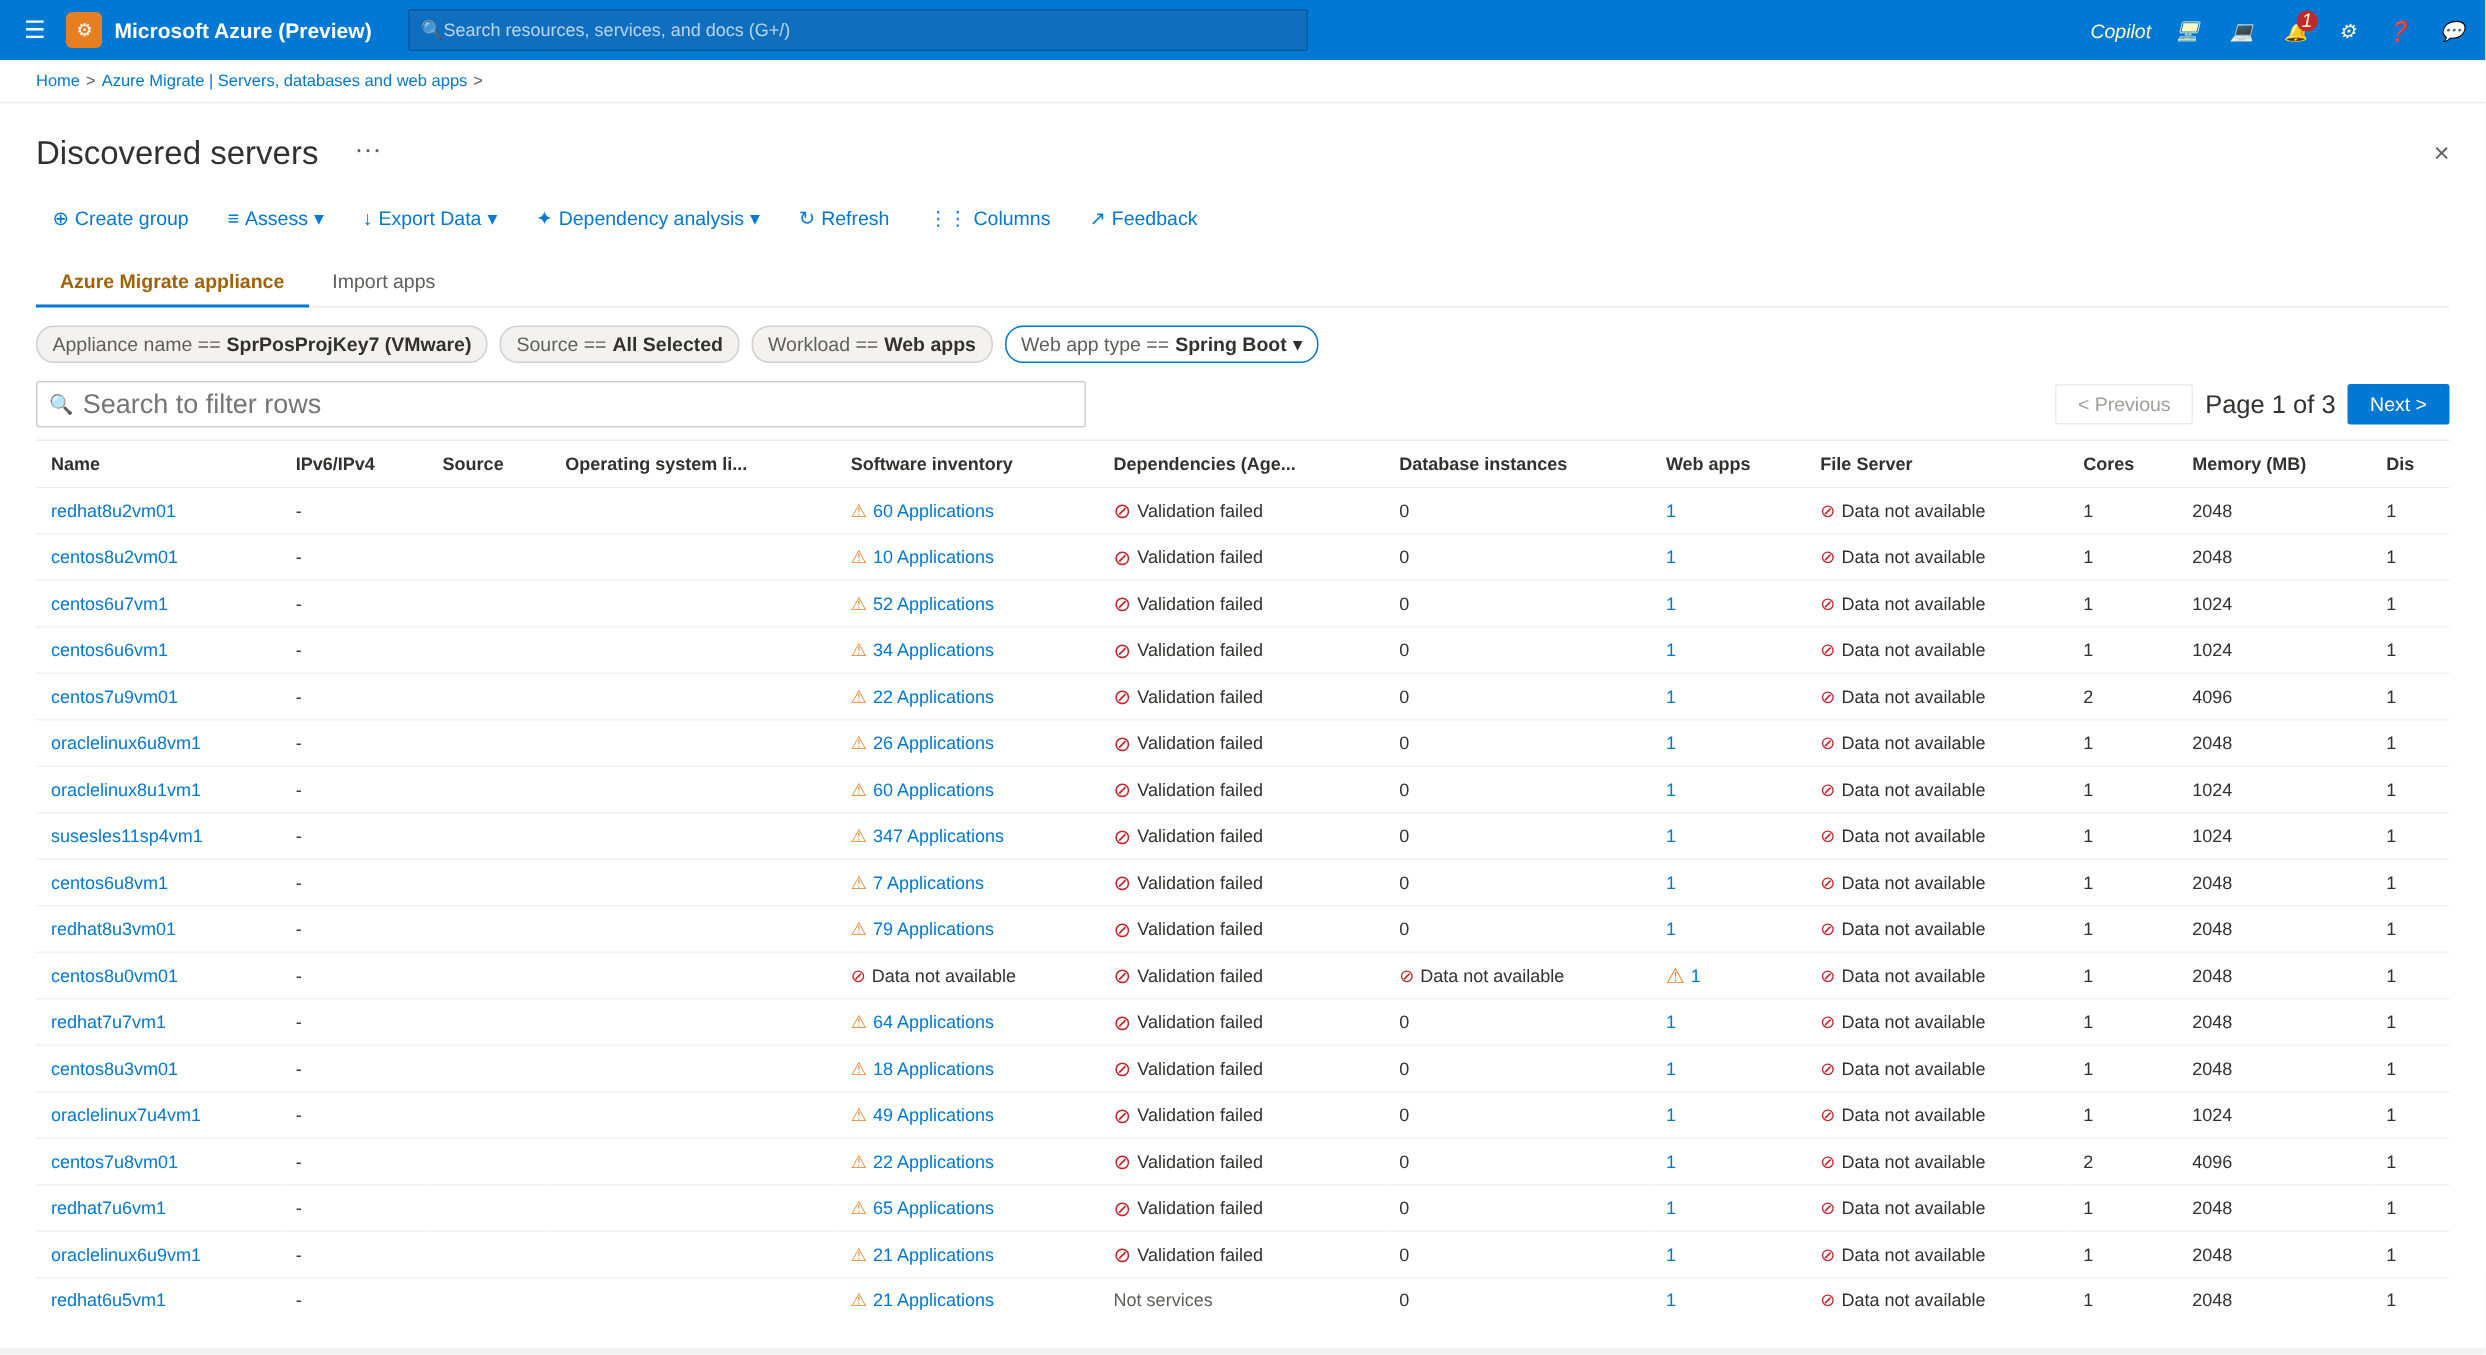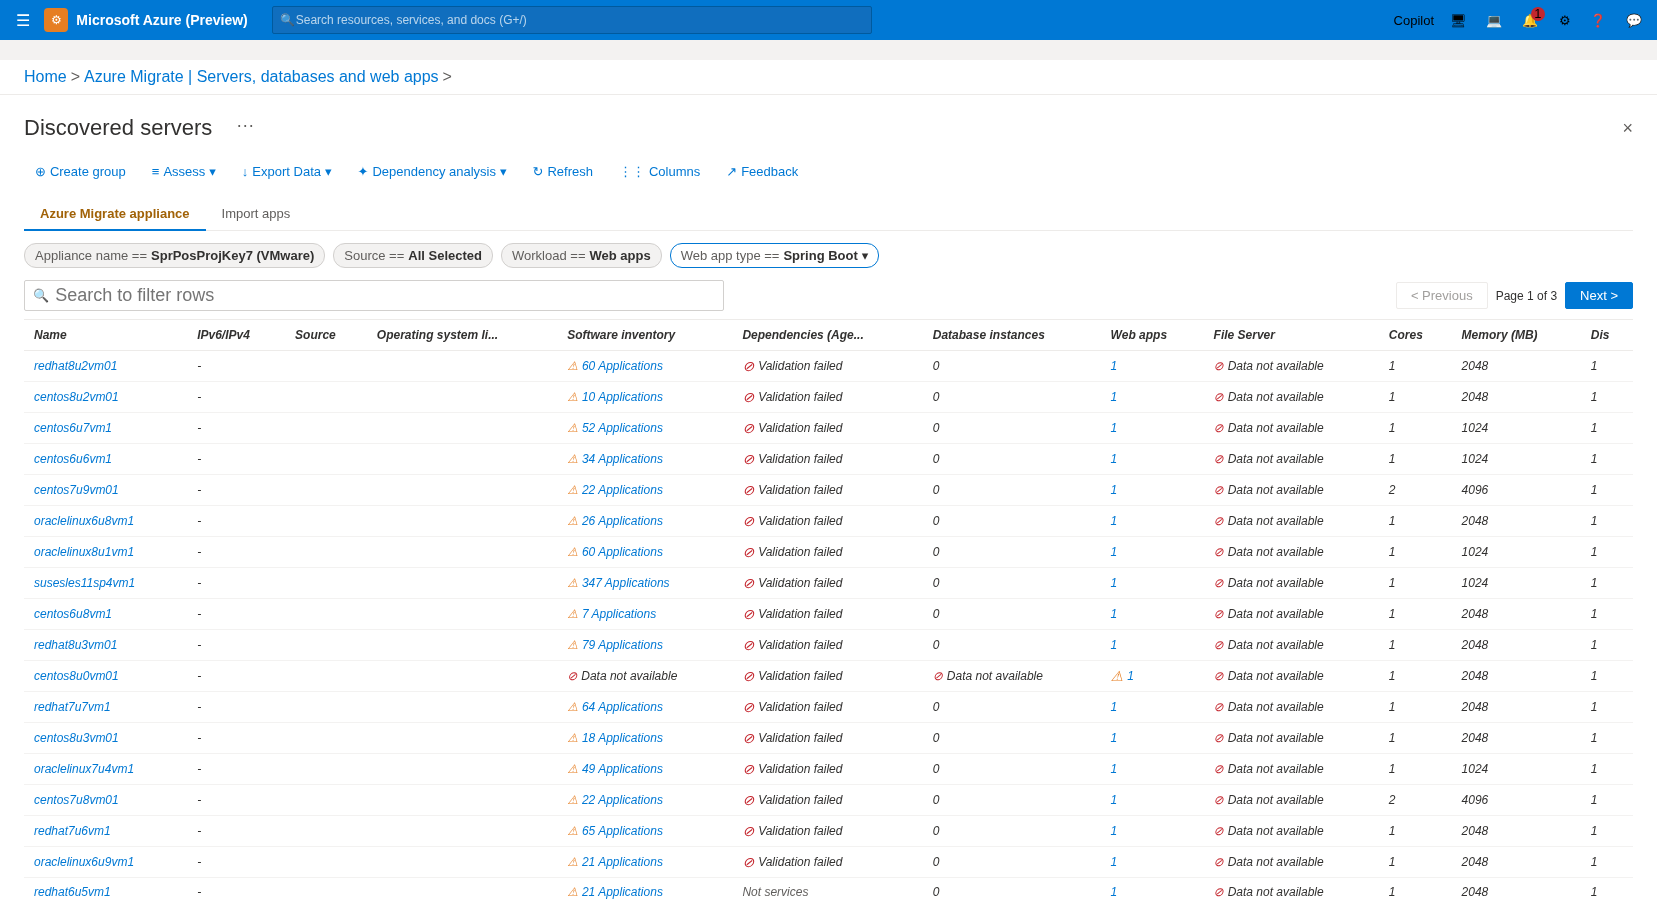--- a/index.html
+++ b/index.html
@@ -26,40 +26,39 @@
       border-radius: 2px;
       height: 28px;
       display: flex;
       align-items: center;
       padding: 0 8px;
       color: rgba(255,255,255,0.7);
       font-size: 12px;
       max-width: 600px;
     }
     .top-bar-right { margin-left: auto; display: flex; align-items: center; gap: 12px; }
-    .top-bar-right span { color: #000000; font-size: 13px; cursor: pointer; }
+    .top-bar-right span { color: #fef9c3; font-size: 13px; cursor: pointer; font-style: italic; }
     .top-bar-icon-btn { color: white; font-size: 14px; cursor: pointer; padding: 4px; position: relative; }
     .notification-badge {
       position: absolute; top: -2px; right: -2px;
       background: #c4262e; color: white; border-radius: 50%;
       width: 14px; height: 14px; font-size: 9px;
       display: flex; align-items: center; justify-content: center;
     }
 
     
     .breadcrumb {
       background: white;
       padding: 8px 24px;
-      font-size: 16px;
+      font-size: 11px;
       color: #605e5c;
       display: flex;
       align-items: center;
       gap: 4px;
       border-bottom: 1px solid #edebe9;
-      margin-top: 20px;
     }
     .breadcrumb a { color: #0078d4; text-decoration: none; }
     .breadcrumb-sep { color: #605e5c; }
 
     
     .main-content {
       background: white;
       padding: 20px 24px;
       height: calc(100vh - 40px - 33px);
       overflow: hidden;
@@ -160,21 +159,21 @@
       max-width: 700px;
     }
     .search-box input {
       border: none;
       outline: none;
       flex: 1;
       font-size: 18px;
       color: #605e5c;
     }
     .pagination-area { display: flex; align-items: center; gap: 8px; margin-left: auto; }
-    .pagination-info { font-size: 12px; color: #323130; }
+    .pagination-info { font-size: 17px; color: #323130; }
     .pag-btn {
       padding: 5px 14px;
       border: 1px solid #d2d0ce;
       background: white;
       cursor: pointer;
       font-size: 13px;
       border-radius: 2px;
       color: #0078d4;
     }
     .pag-btn:disabled { color: #a19f9d; border-color: #edebe9; cursor: default; }
@@ -184,21 +183,20 @@
     .table-container {
       overflow-y: auto;
       overflow-x: auto;
       flex: 1;
       border-top: 1px solid #edebe9;
     }
     table {
       width: 100%;
       border-collapse: collapse;
       min-width: 1200px;
-      font-style: italic;
     }
     thead th {
       position: sticky;
       top: 0;
       background: white;
       padding: 8px 10px;
       text-align: left;
       font-size: 12px;
       font-weight: 600;
       color: #323130;

